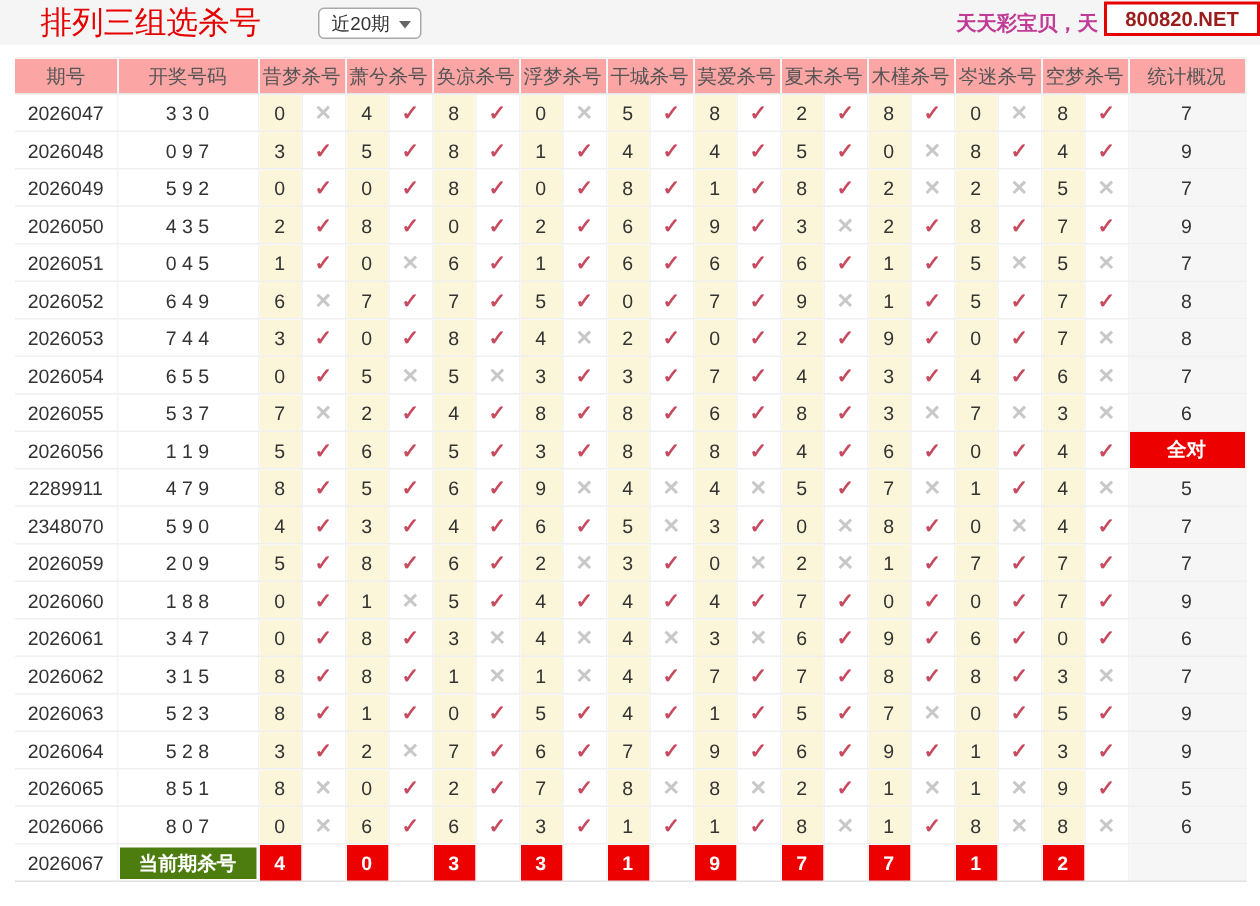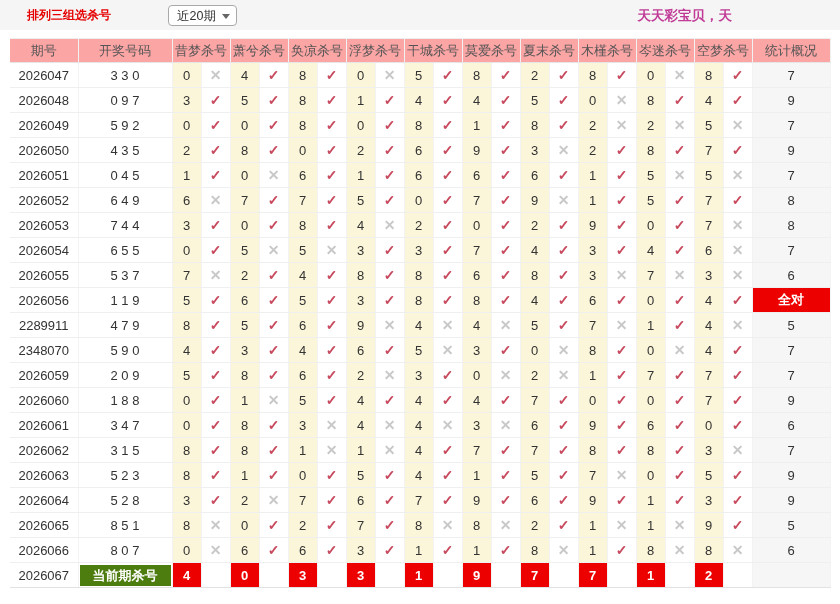--- a/index.html
+++ b/index.html
@@ -4,23 +4,23 @@
 <style>
   * { box-sizing: border-box; }
   body {
     margin: 0; width: 840px; height: 604px; overflow: hidden;
     background: #fff; font-family: "Liberation Sans", sans-serif;
   }
   .topbar {
     position: relative; height: 30px; background: #f5f5f5;
     display: flex; align-items: center;
   }
-  .page-title { color: #e60000; font-weight: bold; font-size: 12px; margin-left: 27px; }
+  .page-title { color: #e60000; font-weight: normal; font-size: 21px; margin-left: 27px; }
   .range-select {
-    margin-left: 57px; position: relative; height: 21px; min-width: 66px;
+    margin-left: 38px; position: relative; height: 21px; min-width: 66px;
     border: 1px solid #a9a9a9; border-radius: 4px; background: #fff;
     font-size: 12.5px; color: #333; padding: 2px 20px 2px 8px; cursor: pointer;
   }
   .chev {
     position: absolute; right: 6px; top: 8px; width: 0; height: 0;
     border-left: 4px solid transparent; border-right: 4px solid transparent;
     border-top: 5px solid #666;
   }
   .watermark {
     position: absolute; right: 108px; top: 7px;
@@ -61,20 +61,23 @@
 </head>
 <body>
 
 <div class="topbar" data-name="top-bar">
   <span class="page-title" data-name="page-title">排列三组选杀号</span>
   <div class="range-select" data-name="range-select">
     <span data-name="range-select-value">近20期</span>
     <span class="chev" data-name="chevron-down-icon"></span>
   </div>
   <span class="watermark" data-name="watermark-text">天天彩宝贝，天</span>
+  <div class="promo-box" data-name="promo-overlay-box">
+    <span data-name="promo-text">800820.NET</span>
+  </div>
 </div>
 
 <div class="tablewrap" data-name="kill-number-table-wrap">
   <table data-name="kill-number-table">
     <colgroup id="cols">
         <col style="width: 68px;">
         <col style="width: 94px;">
         <col style="width: 29px;">
         <col style="width: 29px;">
         <col style="width: 29px;">

